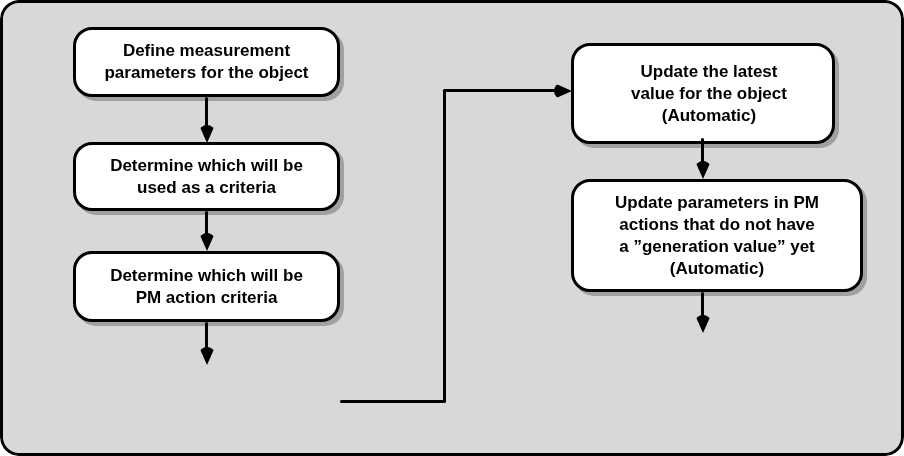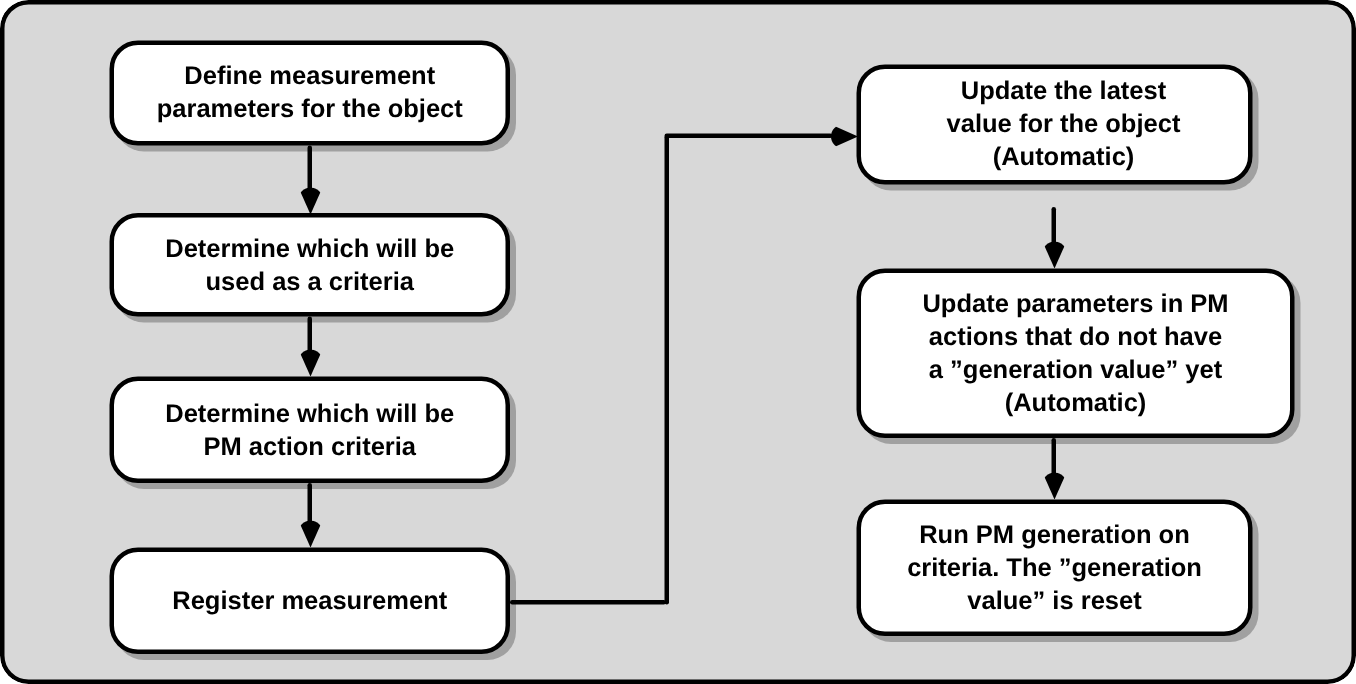--- a/index.html
+++ b/index.html
@@ -35,21 +35,21 @@
     letter-spacing: 0px;
   }
 
   
   .n1 { left: 70px;  top: 24px;  width: 267px; height: 70px; }
   .n2 { left: 70px;  top: 139px; width: 267px; height: 69px; }
   .n3 { left: 70px;  top: 248px; width: 267px; height: 71px; }
   .n4 { left: 70px;  top: 362px; width: 267px; height: 71px; }
 
   
-  .n5 { left: 568px; top: 40px;  width: 264px; height: 80px; padding-left: 12px; }
+  .n5 { left: 568px; top: 40px;  width: 264px; height: 101px; padding-left: 12px; }
   .n6 { left: 568px; top: 176px; width: 292px; height: 113px; }
   .n7 { left: 568px; top: 330px; width: 264px; height: 91px; }
 
   .stem-v {
     position: absolute;
     width: 3px;
     background: #000000;
   }
   .seg-h {
     position: absolute;
@@ -109,42 +109,34 @@
   <div class="node n2">
     <div class="node-text">Determine which will be
 used as a criteria</div>
   </div>
 
   <div class="node n3">
     <div class="node-text">Determine which will be
 PM action criteria</div>
   </div>
 
-  <div class="node n4">
-    <div class="node-text">Register measurement</div>
-  </div>
 
   <div class="node n5">
     <div class="node-text">Update the latest
 value for the object
 (Automatic)</div>
   </div>
 
   <div class="node n6">
     <div class="node-text">Update parameters in PM
 actions that do not have
 a ”generation value” yet
 (Automatic)</div>
   </div>
 
-  <div class="node n7">
-    <div class="node-text">Run PM generation on
-criteria. The ”generation
-value” is reset</div>
-  </div>
 
   <div>
     <div class="stem-v a1s"></div>
     <div class="head-down a1h"></div>
   </div>
 
   <div>
     <div class="stem-v a2s"></div>
     <div class="head-down a2h"></div>
   </div>

